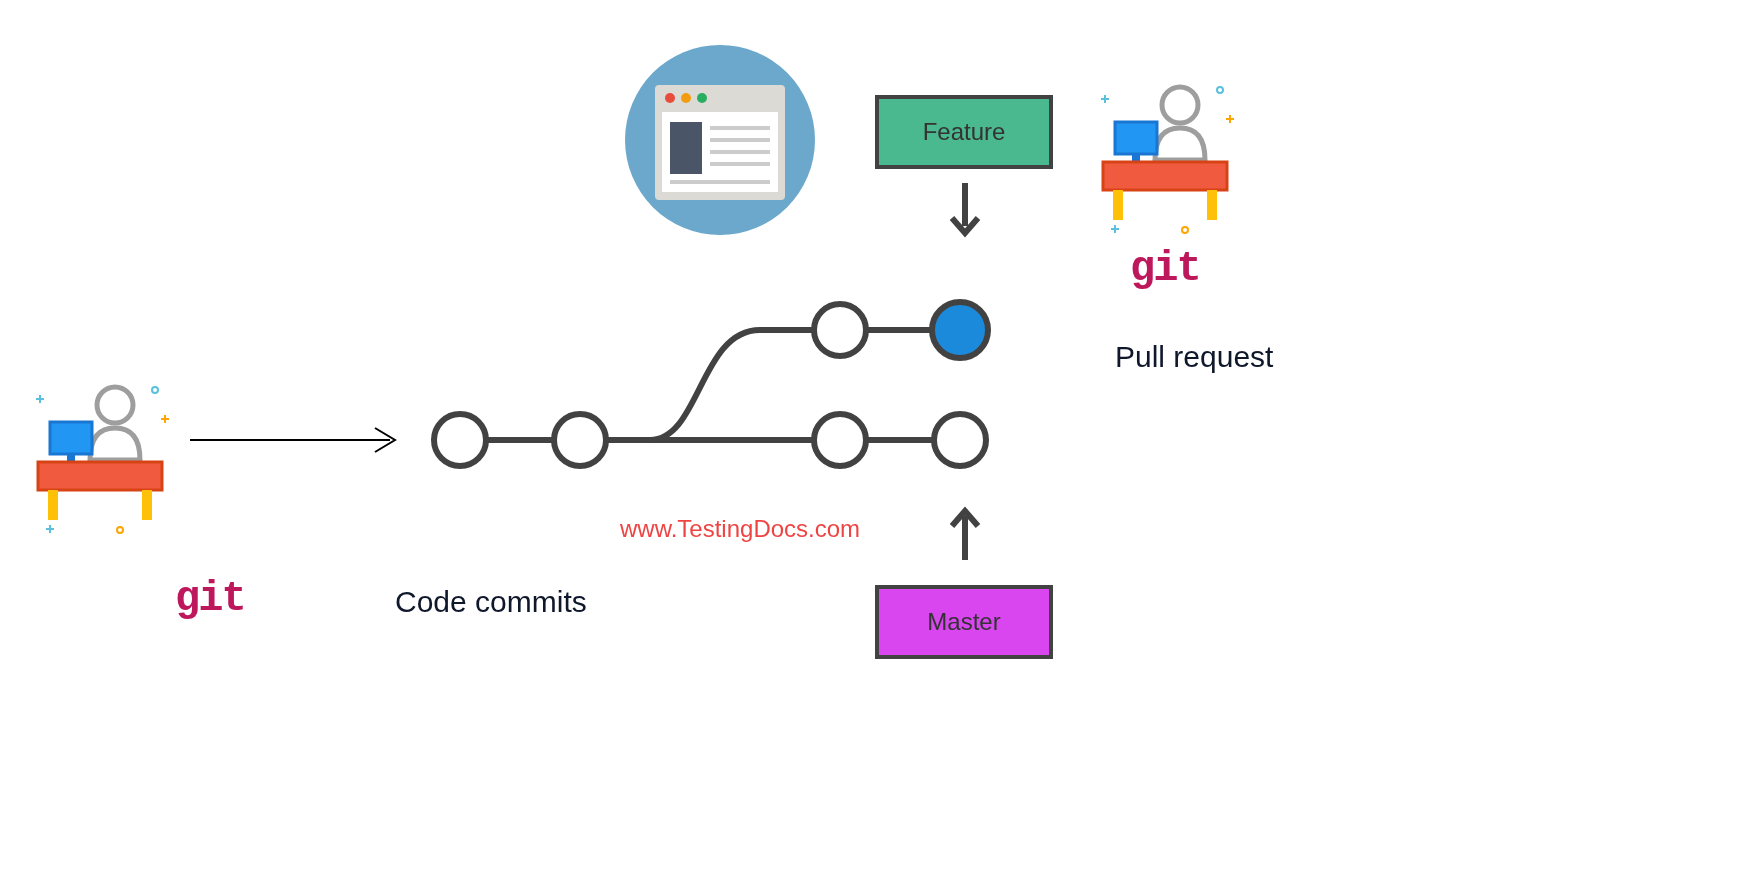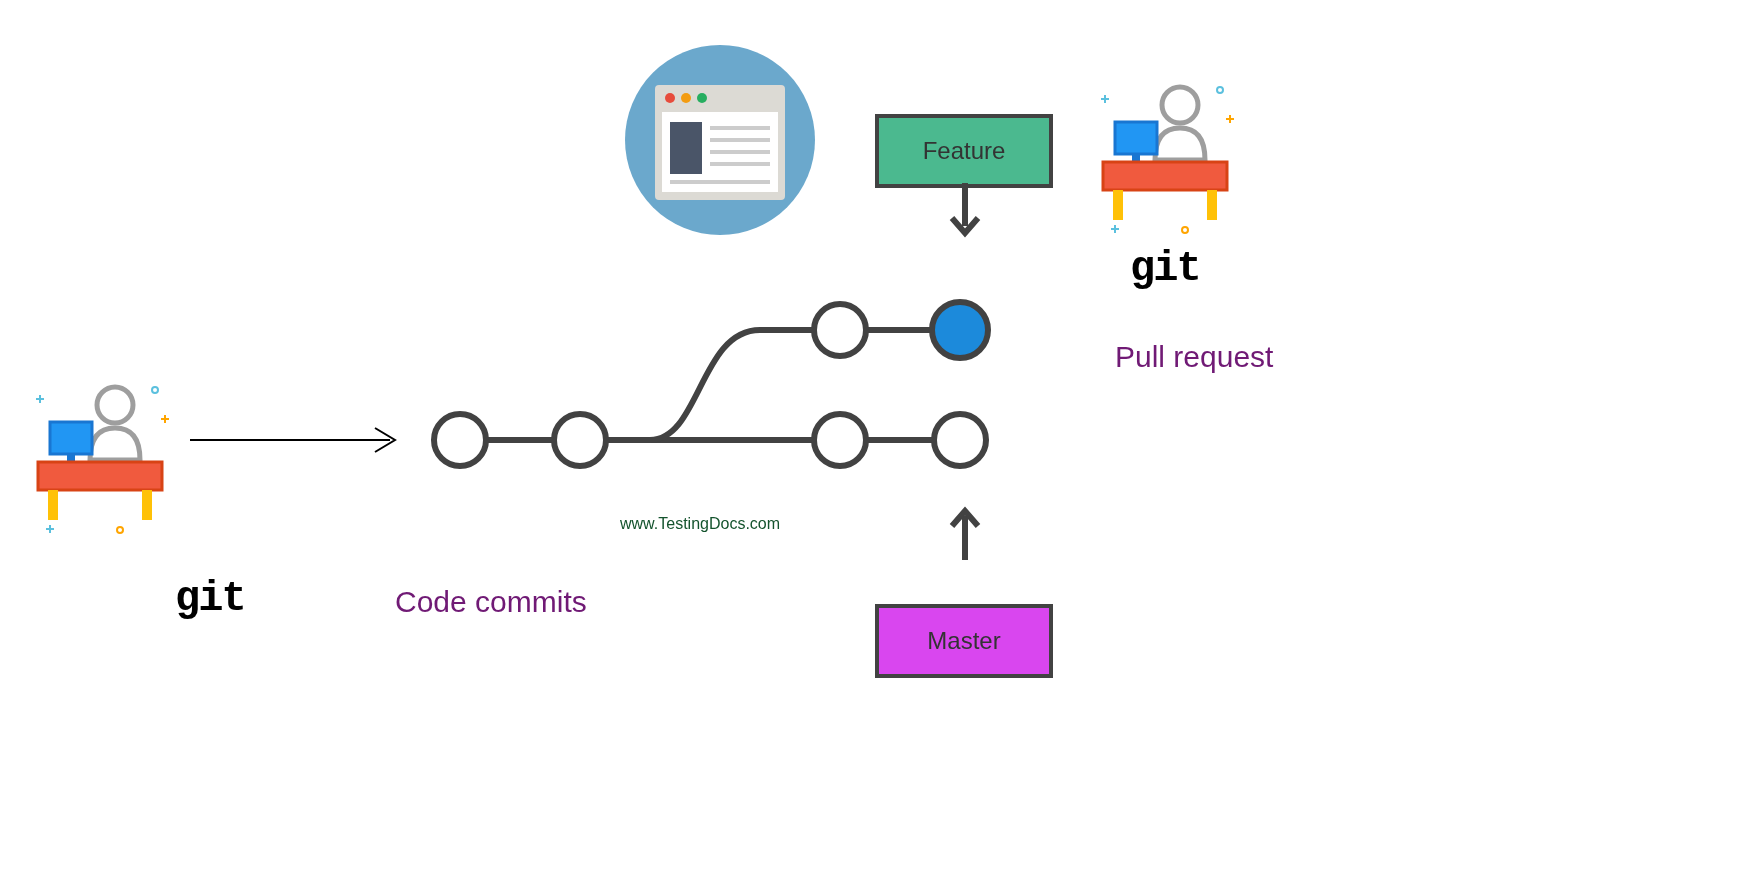--- a/index.html
+++ b/index.html
@@ -7,39 +7,38 @@
     padding: 0;
     width: 1754px;
     height: 880px;
     background: #ffffff;
     font-family: Arial, Helvetica, sans-serif;
     position: relative;
     overflow: hidden;
   }
   .label {
     position: absolute;
-    color: #701a75;
+    color: #0f172a;
   }
   .git-logo {
     position: absolute;
     font-family: "Courier New", monospace;
     font-weight: bold;
-    color: #000000;
+    color: #be185d;
     font-size: 42px;
     letter-spacing: -2px;
   }
   .box {
     position: absolute;
     border: 4px solid #424242;
     display: flex;
     align-items: center;
     justify-content: center;
     font-size: 24px;
     color: #333;
-    margin-top: 19px;
   }
 </style>
 </head>
 <body>
 
 <svg style="position:absolute; left:20px; top:370px;" width="160" height="170" viewBox="0 0 160 170">
 
   <g stroke-width="2" fill="none">
     <line x1="20" y1="25" x2="20" y2="33" stroke="#5bc0de"></line>
       <line x1="16" y1="29" x2="24" y2="29" stroke="#5bc0de"></line>
@@ -79,21 +78,21 @@
 
   <circle cx="40" cy="160" r="26" fill="white" stroke="#424242" stroke-width="6"></circle>
   <circle cx="160" cy="160" r="26" fill="white" stroke="#424242" stroke-width="6"></circle>
   <circle cx="420" cy="160" r="26" fill="white" stroke="#424242" stroke-width="6"></circle>
   <circle cx="540" cy="160" r="26" fill="white" stroke="#424242" stroke-width="6"></circle>
 
   <circle cx="420" cy="50" r="26" fill="white" stroke="#424242" stroke-width="6"></circle>
   <circle cx="540" cy="50" r="28" fill="#1c8adb" stroke="#424242" stroke-width="6"></circle>
 </svg>
 
-<div class="label" style="left:620px; top:515px; font-size:16px; color:#14532d;">www.TestingDocs.com</div>
+<div class="label" style="left:620px; top:515px; font-size:24px; color:#ef4444;">www.TestingDocs.com</div>
 
 <svg style="position:absolute; left:620px; top:40px;" width="200" height="200">
   <circle cx="100" cy="100" r="95" fill="#6ba8cc"></circle>
   <rect x="35" y="45" width="130" height="115" rx="4" fill="#dcdad4"></rect>
   <circle cx="50" cy="58" r="5" fill="#e74c3c"></circle>
   <circle cx="66" cy="58" r="5" fill="#f39c12"></circle>
   <circle cx="82" cy="58" r="5" fill="#27ae60"></circle>
   <rect x="42" y="72" width="116" height="80" fill="#ffffff"></rect>
   <rect x="50" y="82" width="32" height="52" fill="#4a5568"></rect>
   <line x1="90" y1="88" x2="150" y2="88" stroke="#ccc" stroke-width="4"></line>

